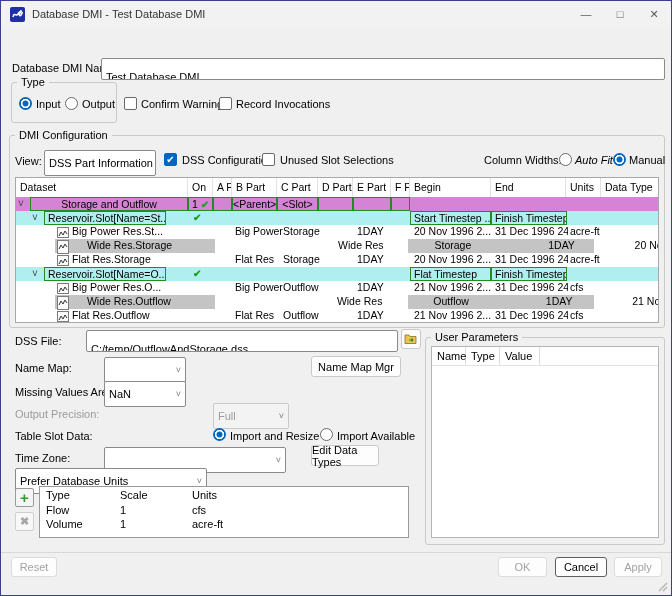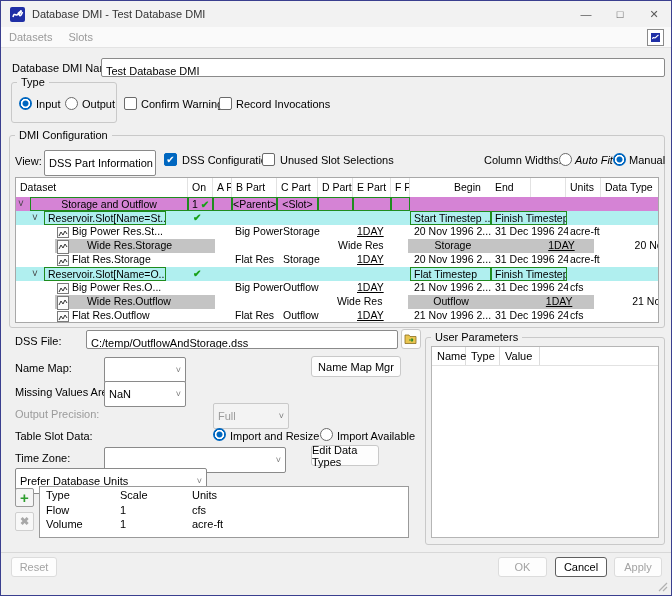--- a/index.html
+++ b/index.html
@@ -13,21 +13,21 @@
   .win-controls{position:absolute;right:0;top:0;height:26px;display:flex;}
   .winbtn{width:34px;height:26px;display:flex;align-items:center;justify-content:center;color:#5a5a5a;font-size:11px;cursor:default;}
   
   .menubar{position:absolute;top:26px;left:0;right:0;height:20px;background:#fafafa;border-bottom:1px solid #e3e3e3;display:flex;align-items:center;}
   .menu-item{color:#9a9a9a;padding:0 8px;}
   .mini-icon-btn{position:absolute;right:7px;top:2px;width:15px;height:15px;border:1px solid #8a8a8a;background:#fff;display:flex;align-items:center;justify-content:center;}
   
   .lbl{position:absolute;white-space:nowrap;line-height:14px;}
   .lbl.disabled{color:#9b9b9b;}
   .field{position:absolute;background:#fff;border:1px solid #8a8a8a;border-radius:2px;box-sizing:border-box;
-    padding:4px 4px;line-height:17px;white-space:nowrap;overflow:hidden;height:19px;}
+    padding:10px 4px;line-height:17px;white-space:nowrap;overflow:hidden;height:19px;}
   .combo{position:absolute;background:#fff;border:1px solid #8a8a8a;border-radius:2px;box-sizing:border-box;height:20px;
     display:flex;align-items:center;justify-content:space-between;padding:12px 4px;white-space:nowrap;overflow:hidden;}
   .combo .chev{color:#777;font-size:9px;margin-left:4px;}
   .combo.disabled{background:#f3f3f3;border-color:#c9c9c9;color:#9b9b9b;}
   .btn{position:absolute;background:#fdfdfd;border:1px solid #c9c9c9;border-radius:3px;box-sizing:border-box;
     display:flex;align-items:center;justify-content:center;font-size:11px;}
   .btn.default{border-color:#5f5f5f;background:#fff;}
   .btn.disabled{color:#a3a3a3;border-color:#dcdcdc;}
   .checkbox{position:absolute;width:13px;height:13px;border:1px solid #6a6a6a;border-radius:2px;background:#fff;box-sizing:border-box;}
   .checkbox.checked{background:#0067c0;border-color:#0067c0;color:#fff;font-size:10px;line-height:12px;text-align:center;}
@@ -52,23 +52,23 @@
   .checkmark{color:#18a018;font-weight:bold;font-size:10px;}
   .cell{position:absolute;top:0;line-height:13px;overflow:hidden;}
   .ds-text{position:absolute;left:56px;top:0;line-height:13px;}
   .slot-icon{position:absolute;left:41px;top:1.5px;width:12px;height:11px;border:1px solid #7a7a7a;background:#fbfbfb;box-sizing:border-box;}
   .selA{position:absolute;left:39px;top:0;width:160px;height:14px;background:#c4c4c4;}
   .selB{position:absolute;left:392px;top:0;width:186px;height:14px;background:#c4c4c4;}
   .z{position:relative;z-index:1;}
   
   .col-ds{left:0;width:172px;} .col-on{left:172px;width:25px;} .col-apa{left:197px;width:19px;}
   .col-b{left:216px;width:45px;} .col-c{left:261px;width:41px;} .col-d{left:302px;width:35px;}
-  .col-e{left:337px;width:38px;} .col-f{left:375px;width:19px;} .col-begin{left:394px;width:81px;margin-left:40px;}
+  .col-e{left:337px;width:38px;} .col-f{left:375px;width:19px;} .col-begin{left:394px;width:81px;}
   .col-end{left:475px;width:75px;} .col-units{left:550px;width:35px;} .col-dt{left:585px;width:57px;}
-  .xb{left:219px;} .xc{left:267px;} .xe{left:341px;text-decoration:underline;} .xbeg{left:398px;width:78px;} .xend{left:479px;width:73px;} .xun{left:554px;width:44px;}
+  .xb{left:219px;} .xc{left:267px;} .xe{left:341px;} .xbeg{left:398px;width:78px;} .xend{left:479px;width:73px;} .xun{left:554px;width:44px;}
   
   .units-tbl{position:absolute;left:38px;top:485px;width:370px;height:52px;background:#fff;border:1px solid #9a9a9a;box-sizing:border-box;}
   .units-tbl .uth{position:absolute;top:2px;font-size:11px;}
   .units-tbl .ucell{position:absolute;font-size:11px;}
   .tool-btn{position:absolute;width:19px;height:19px;border:1px solid #9a9a9a;border-radius:2px;background:#f5f5f5;
     box-sizing:border-box;display:flex;align-items:center;justify-content:center;}
   .tool-btn.disabled{border-color:#cfcfcf;background:#f8f8f8;}
   .plus-glyph{color:#2e9e2e;font-weight:bold;font-size:15px;line-height:15px;}
   .x-glyph{color:#a8a8a8;font-weight:bold;font-size:11px;}
   
@@ -89,30 +89,20 @@
       <path d="M3 10 C4.5 4, 6.5 11, 8.5 6 L11.5 3.5 L9 7.5 C10.5 11, 12 6, 12.5 5" stroke="#fff" stroke-width="1.6" fill="none"></path>
     </svg>
     <span class="title-text">Database DMI - Test Database DMI</span>
     <div class="win-controls">
       <div class="winbtn">—</div>
       <div class="winbtn">□</div>
       <div class="winbtn">✕</div>
     </div>
   </div>
 
-  <div class="menubar">
-    <span class="menu-item">Datasets</span>
-    <span class="menu-item">Slots</span>
-    <div class="mini-icon-btn">
-      <svg width="9" height="9" viewBox="0 0 9 9">
-        <rect x="0" y="0" width="9" height="9" fill="#1f2fa6"></rect>
-        <path d="M1.5 6 C2.5 2.5, 4 7, 5.5 3.5 L7.5 2" stroke="#fff" stroke-width="1.1" fill="none"></path>
-      </svg>
-    </div>
-  </div>
 
   <span class="lbl" style="left:11px;top:60px;">Database DMI Name:</span>
   <div class="field" style="left:100px;top:57px;width:564px;">Test Database DMI</div>
 
   <span class="legend" style="left:16px;top:75px;">Type</span>
   <div class="group" style="left:10px;top:81px;width:106px;height:41px;"></div>
   <span class="radio on" style="left:18px;top:96px;"></span>
   <span class="lbl" style="left:35px;top:96px;">Input</span>
   <span class="radio off" style="left:64px;top:96px;"></span>
   <span class="lbl" style="left:81px;top:96px;">Output</span>

